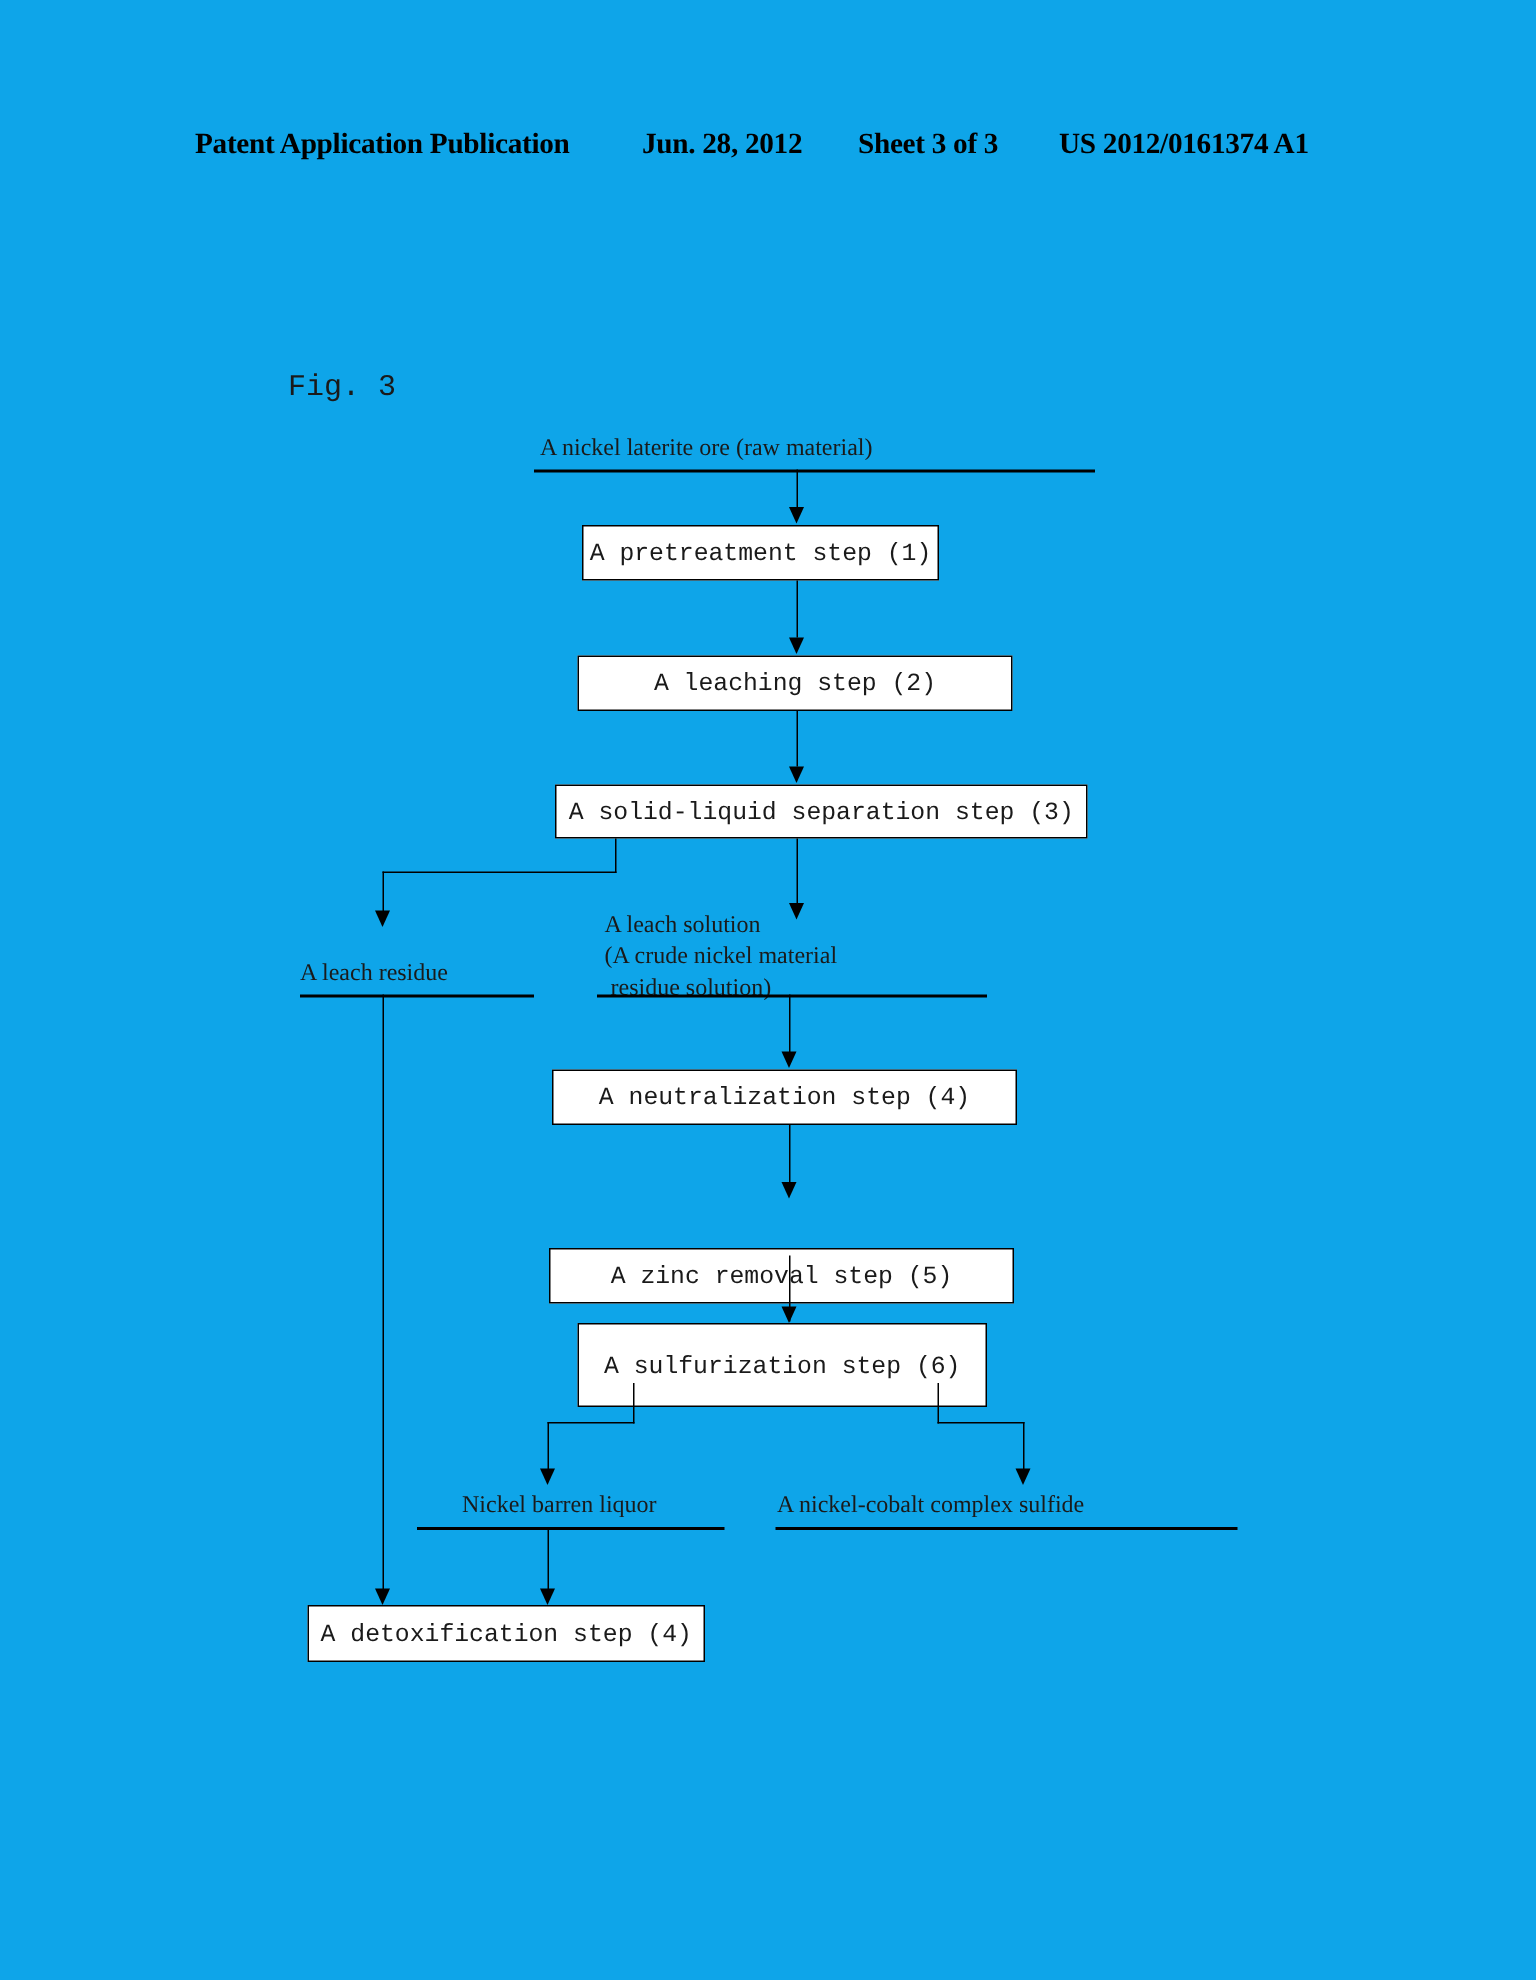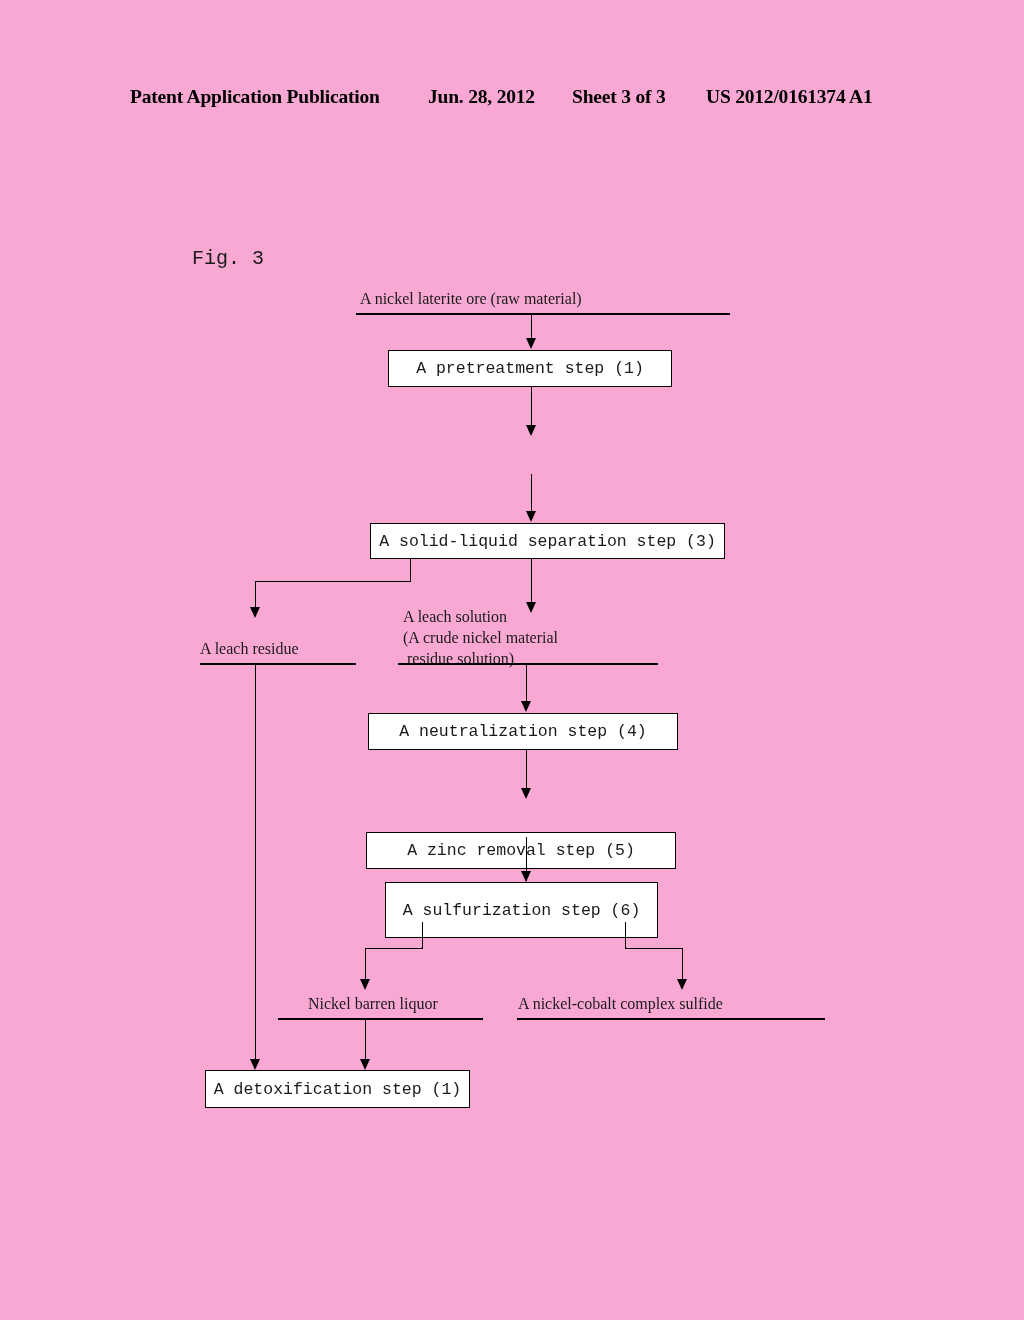--- a/index.html
+++ b/index.html
@@ -5,21 +5,21 @@
 <style>
   html, body {
     margin: 0;
     padding: 0;
     background: #ffffff;
   }
   #page {
     position: relative;
     width: 1024px;
     height: 1320px;
-    background: #f9a8d4;
+    background: #0ea5e9;
     overflow: hidden;
     font-family: "Liberation Serif", serif;
   }
 
   
   #header {
     position: absolute;
     left: 0;
     top: 86px;
     width: 1024px;
@@ -118,27 +118,30 @@
   </div>
 
   <div id="fig-label">Fig. 3</div>
 
   <div class="slabel" style="left:360px; top:288px;">A nickel laterite ore (raw material)</div>
   <div class="uline" style="left:356px; top:313px; width:374px;"></div>
 
   <div class="vline" style="left:531px; top:313px; height:26px;"></div>
   <div class="arrow" style="left:526px; top:338px;"></div>
 
-  <div class="pbox" style="left:388px; top:350px; width:284px; height:37px;">
+  <div class="pbox" style="left:388px; top:350px; width:238px; height:37px;">
     <span class="lbl">A pretreatment step (1)</span>
   </div>
 
   <div class="vline" style="left:531px; top:387px; height:38px;"></div>
   <div class="arrow" style="left:526px; top:425px;"></div>
 
+  <div class="pbox" style="left:385px; top:437px; width:290px; height:37px;">
+    <span class="lbl">A leaching step (2)</span>
+  </div>
 
   <div class="vline" style="left:531px; top:474px; height:37px;"></div>
   <div class="arrow" style="left:526px; top:511px;"></div>
 
   <div class="pbox" style="left:370px; top:523px; width:355px; height:36px;">
     <span class="lbl">A solid-liquid separation step (3)</span>
   </div>
 
   <div class="vline" style="left:410px; top:559px; height:23px;"></div>
   <div class="hline" style="left:255px; top:581px; width:156px;"></div>
@@ -191,16 +194,16 @@
   <div class="slabel" style="left:280px; top:993px;margin-left:28px;">Nickel barren liquor</div>
   <div class="uline" style="left:278px; top:1018px; width:205px;"></div>
 
   <div class="vline" style="left:365px; top:1018px; height:43px;"></div>
   <div class="arrow" style="left:360px; top:1059px;"></div>
 
   <div class="slabel" style="left:518px; top:993px;">A nickel-cobalt complex sulfide</div>
   <div class="uline" style="left:517px; top:1018px; width:308px;"></div>
 
   <div class="pbox" style="left:205px; top:1070px; width:265px; height:38px;">
-    <span class="lbl">A detoxification step (1)</span>
+    <span class="lbl">A detoxification step (4)</span>
   </div>
 
 </div>
 
 </body></html>

